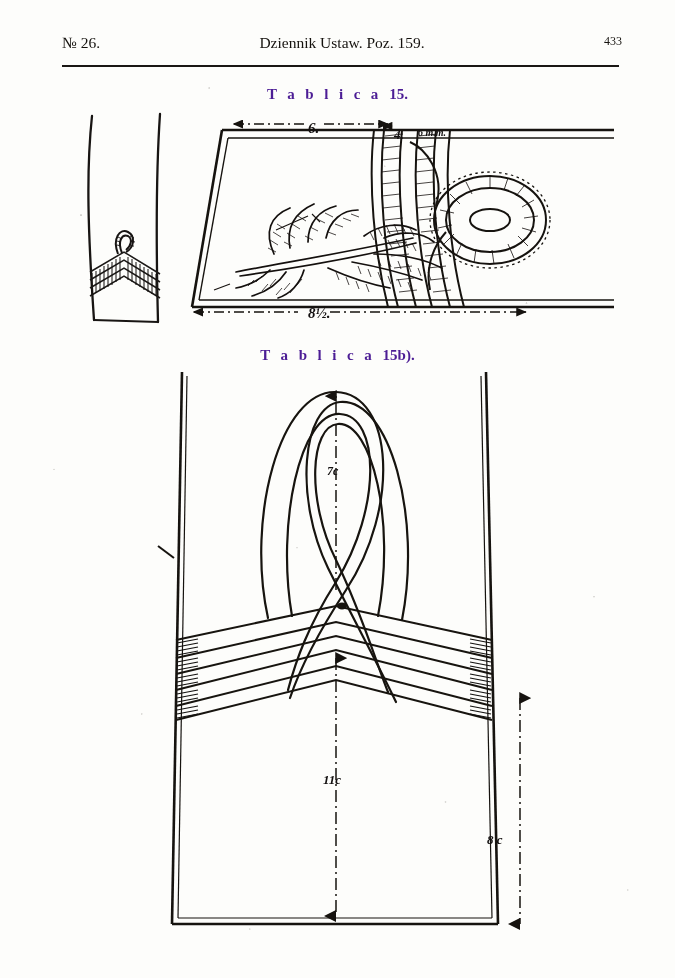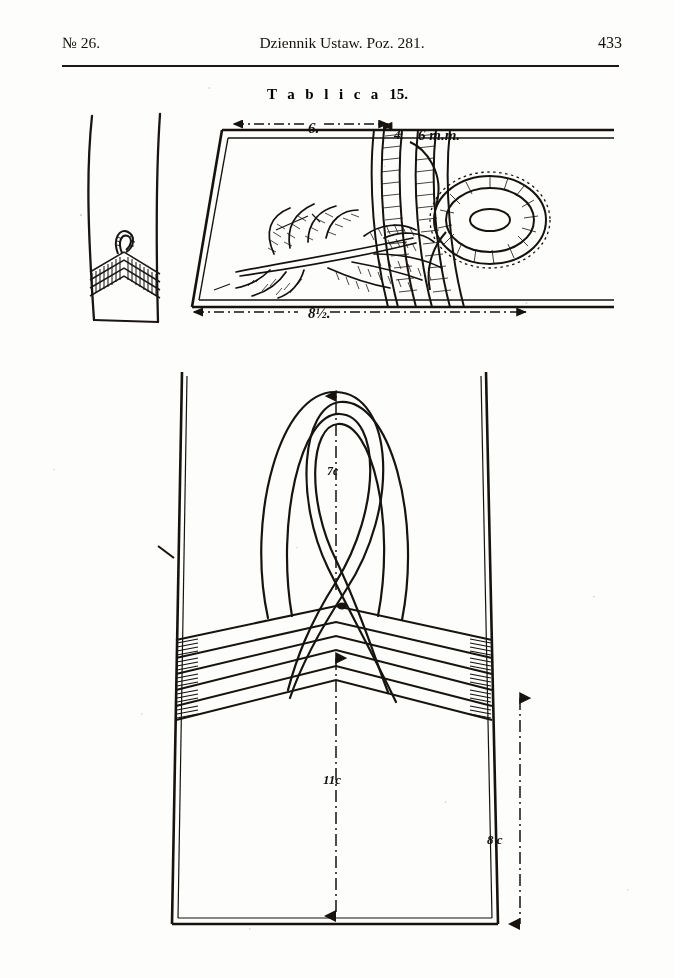--- a/index.html
+++ b/index.html
@@ -47,37 +47,37 @@
   }
   .head-left, .head-center, .head-right {
     position: absolute;
     top: 0;
     font-size: 15.5px;
     color: #15120e;
     white-space: nowrap;
   }
   .head-left   { left: 0; }
   .head-center { left: 50%; transform: translateX(-50%); }
-  .head-right  { right: 0; font-size: 16px; }
+  .head-right  { right: 0; font-size: 12px; }
   .head-rule {
     position: absolute;
     left: 62px;
     top: 65px;
     width: 557px;
     height: 2px;
     background: #1a1714;
   }
 
   
   .caption {
     position: absolute;
     text-align: center;
     font-size: 15px;
     font-weight: bold;
-    color: #000000;
+    color: #4c1d95;
     white-space: nowrap;
   }
   .caption .sp { letter-spacing: 3.4px; }
   .caption-1 { left: 0; right: 0; top: 86px; }
   .caption-2 { left: 0; right: 0; top: 347px; }
 
   
   .figure {
     position: absolute;
   }
@@ -90,34 +90,34 @@
   .lbl {
     position: absolute;
     font-family: "Liberation Serif", serif;
     font-style: italic;
     font-weight: bold;
     color: #131010;
     white-space: nowrap;
   }
   .lbl-6     { left: 308px; top: 120px; font-size: 15px; }
   .lbl-4     { left: 394px; top: 127px; font-size: 13px; }
-  .lbl-mm    { left: 418px; top: 127px; font-size: 15px; }
+  .lbl-mm    { left: 418px; top: 127px; font-size: 10px; }
   .lbl-8half { left: 308px; top: 305px; font-size: 15px; font-style: italic; }
   .lbl-7c    { left: 327px; top: 464px; font-size: 12px; text-align: center; }
   .lbl-11c   { left: 323px; top: 772px; font-size: 13px; }
   .lbl-8c    { left: 487px; top: 787px; font-size: 13px; margin-top: 45px; }
 </style>
 </head>
 <body>
 
 <div class="page">
 
   <div class="running-head">
     <span class="head-left">№ 26.</span>
-    <span class="head-center">Dziennik Ustaw. Poz. 281.</span>
+    <span class="head-center">Dziennik Ustaw. Poz. 159.</span>
     <span class="head-right">433</span>
   </div>
   <div class="head-rule"></div>
 
   <div class="caption caption-1">
     <span class="sp">T a b l i c a</span>&nbsp;&nbsp;<span>15.</span>
   </div>
 
   <div class="figure fig-sleeve">
     <svg width="120" height="215" viewBox="0 0 120 215">
@@ -362,20 +362,23 @@
     <g stroke="#16130f" stroke-width="1.4" fill="none">
       <path d="M206 14 L 214 14" marker-start="url(#ahr)" marker-end="url(#ah)"></path>
     </g>
   </svg>
 
   <span class="lbl lbl-6">6.</span>
   <span class="lbl lbl-4">4.</span>
   <span class="lbl lbl-mm">6 m.m.</span>
   <span class="lbl lbl-8half">8½.</span>
 
+  <div class="caption caption-2">
+    <span class="sp">T a b l i c a</span>&nbsp;&nbsp;<span>15b).</span>
+  </div>
 
   <div class="figure fig-collar">
     <svg width="400" height="580" viewBox="0 0 400 580">
       <defs>
         <marker id="ahu" markerWidth="9" markerHeight="9" refX="4.5" refY="7.5" orient="auto">
           <path d="M4.5,0 L8.5,8 L0.5,8 z" fill="#16130f"></path>
         </marker>
         <marker id="ahd" markerWidth="9" markerHeight="9" refX="4.5" refY="1" orient="auto">
           <path d="M4.5,9 L0.5,1 L8.5,1 z" fill="#16130f"></path>
         </marker>

